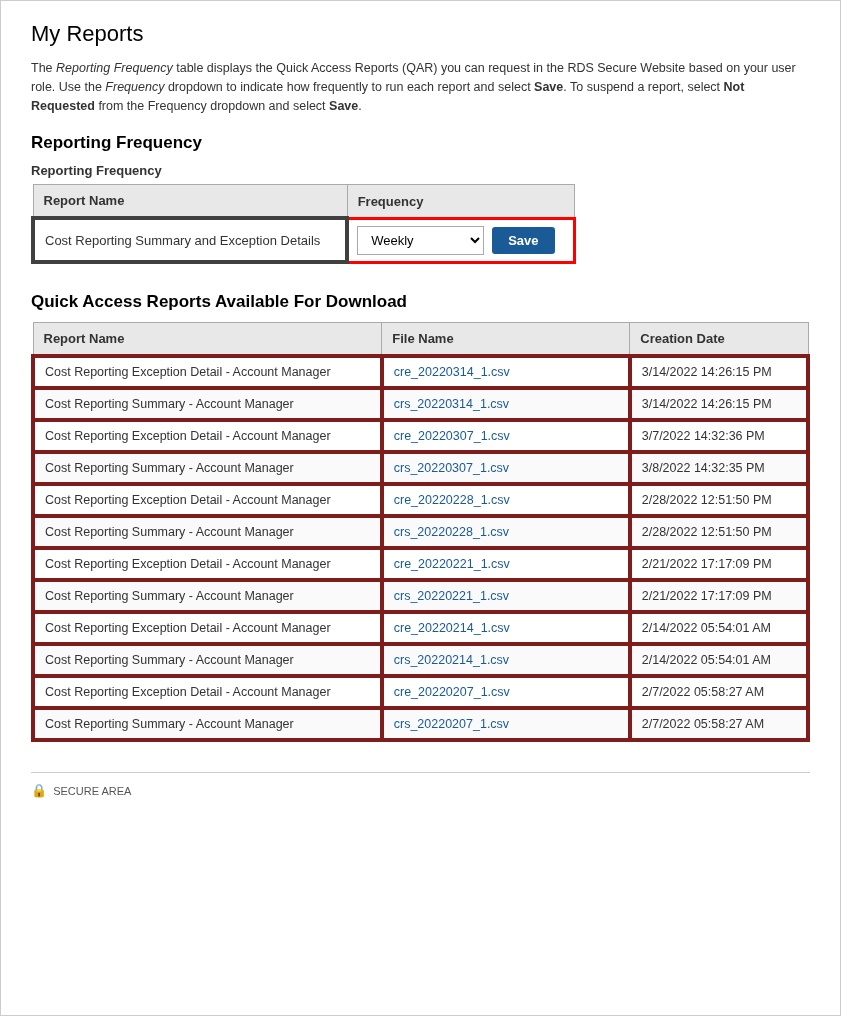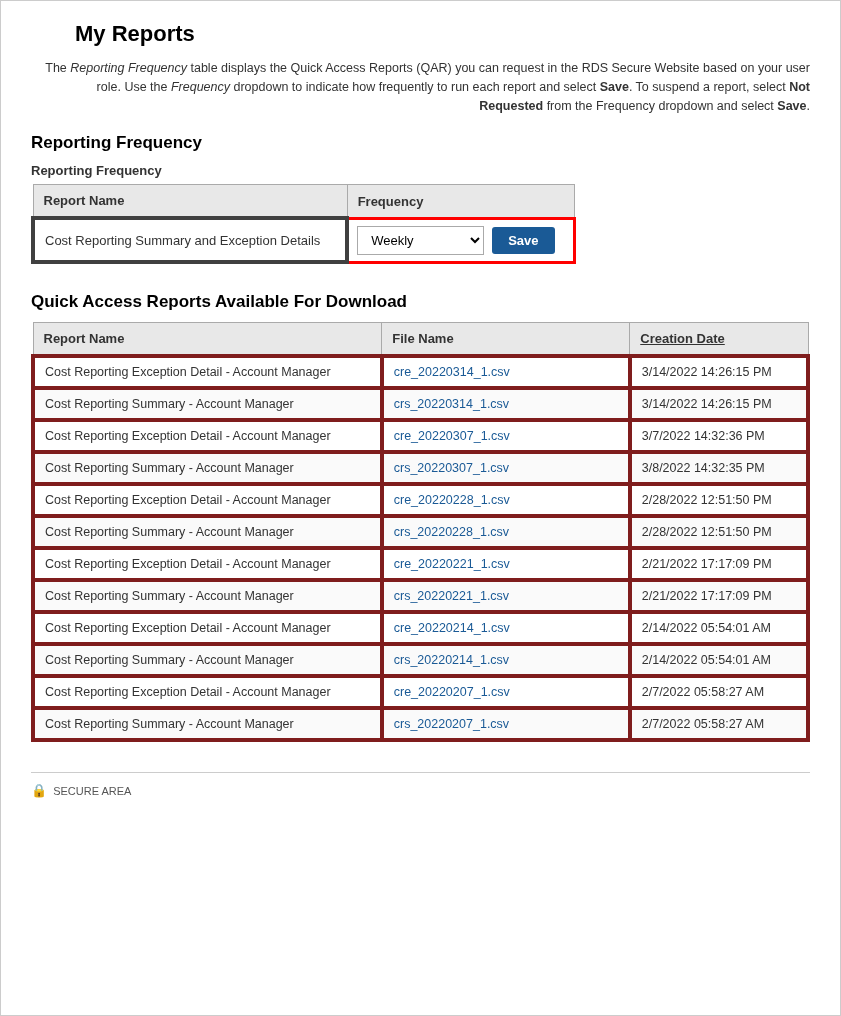--- a/index.html
+++ b/index.html
@@ -13,37 +13,35 @@
     .page-wrapper {
       max-width: 841px;
       margin: 0 auto;
       padding: 20px 30px 20px 30px;
       border: 1px solid #ccc;
       min-height: 1016px;
       position: relative;
     }
     h1 {
       font-size: 22px;
-      font-weight: bold;
+      font-weight: normal;
       margin-bottom: 12px;
       color: #000;
-      margin-left: 44px;
     }
     h2 {
       font-size: 17px;
       font-weight: bold;
       margin-bottom: 8px;
       color: #000;
     }
     .intro-text {
       font-size: 12.5px;
       line-height: 1.5;
       margin-bottom: 10px;
       color: #333;
-      text-align: right;
     }
     .intro-text em {
       font-style: italic;
     }
     .intro-text strong {
       font-weight: bold;
     }
     .section-title {
       font-size: 17px;
       font-weight: bold;
@@ -128,21 +126,21 @@
     .qa-table tr:nth-child(even) td {
       background: #fafafa;
     }
     .qa-table a {
       color: #1a5a96;
       text-decoration: none;
       margin-top: 31px;
     }
     .col-report { width: 45%; }
     .col-file { width: 32%; }
-    .col-date { width: 23%; text-decoration: underline; }
+    .col-date { width: 23%; }
     .footer-area {
       margin-top: 20px;
       padding-top: 10px;
       border-top: 1px solid #ccc;
       font-size: 11px;
       color: #555;
       display: flex;
       align-items: center;
       gap: 6px;
     }

